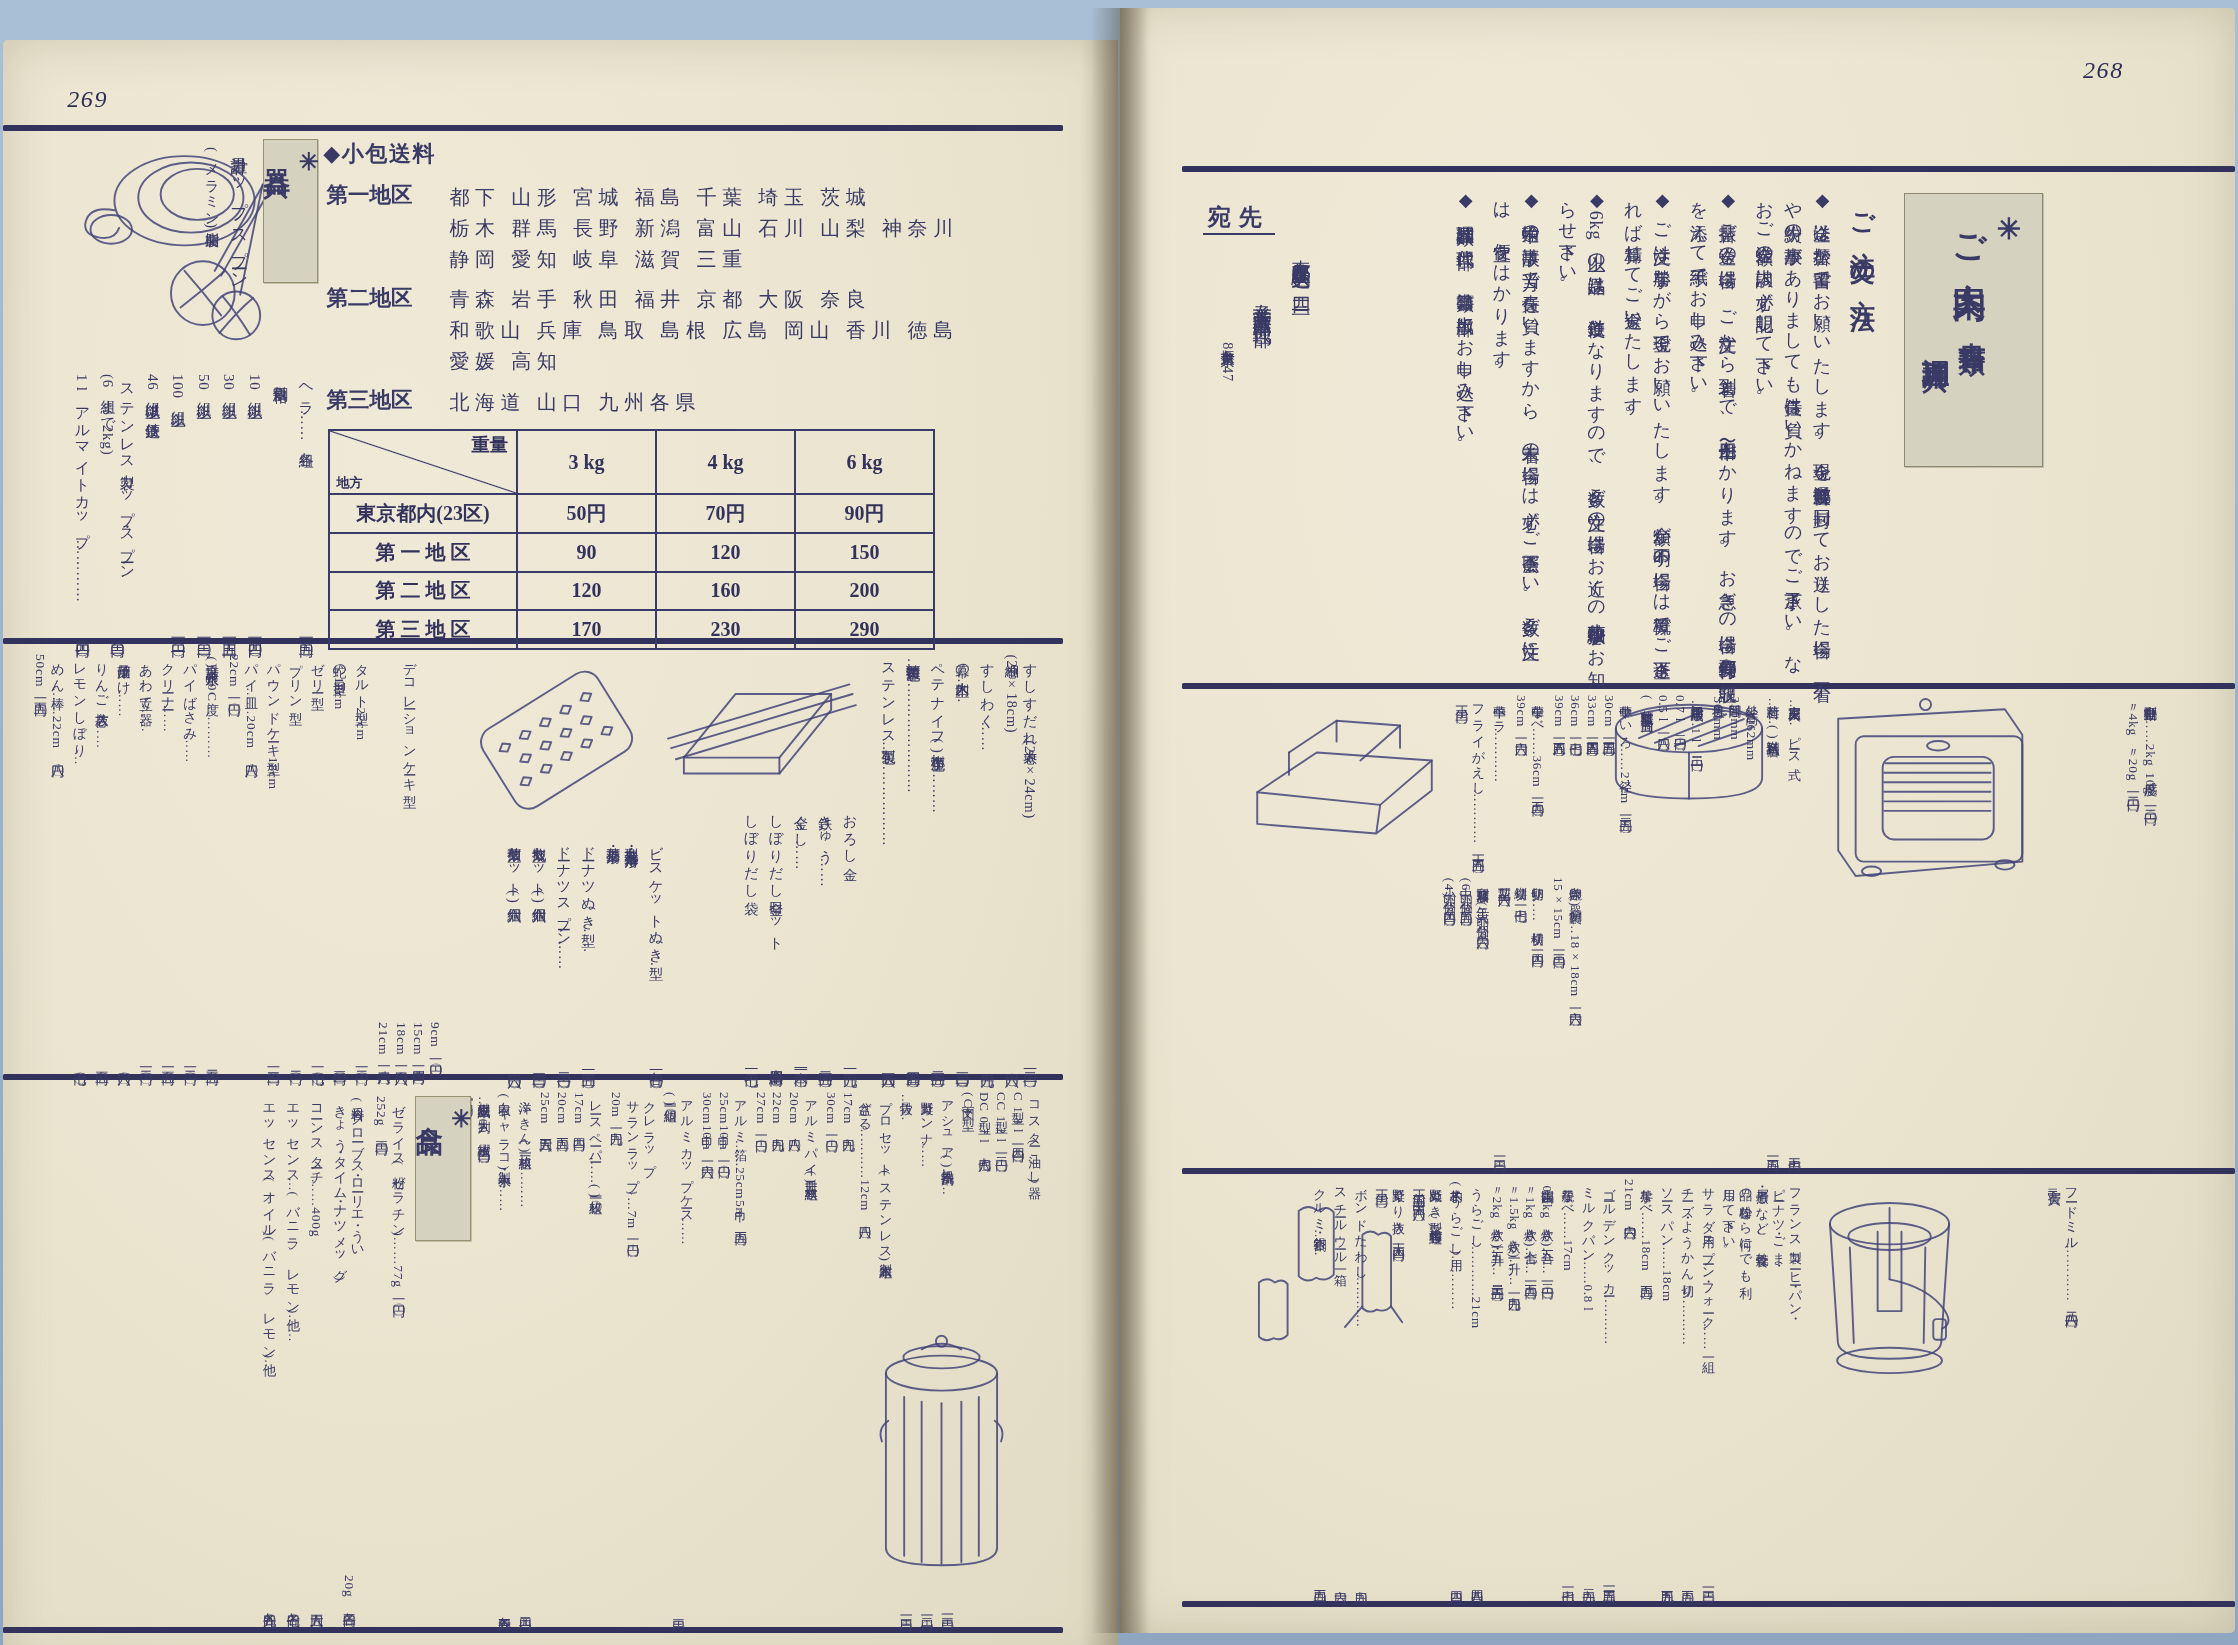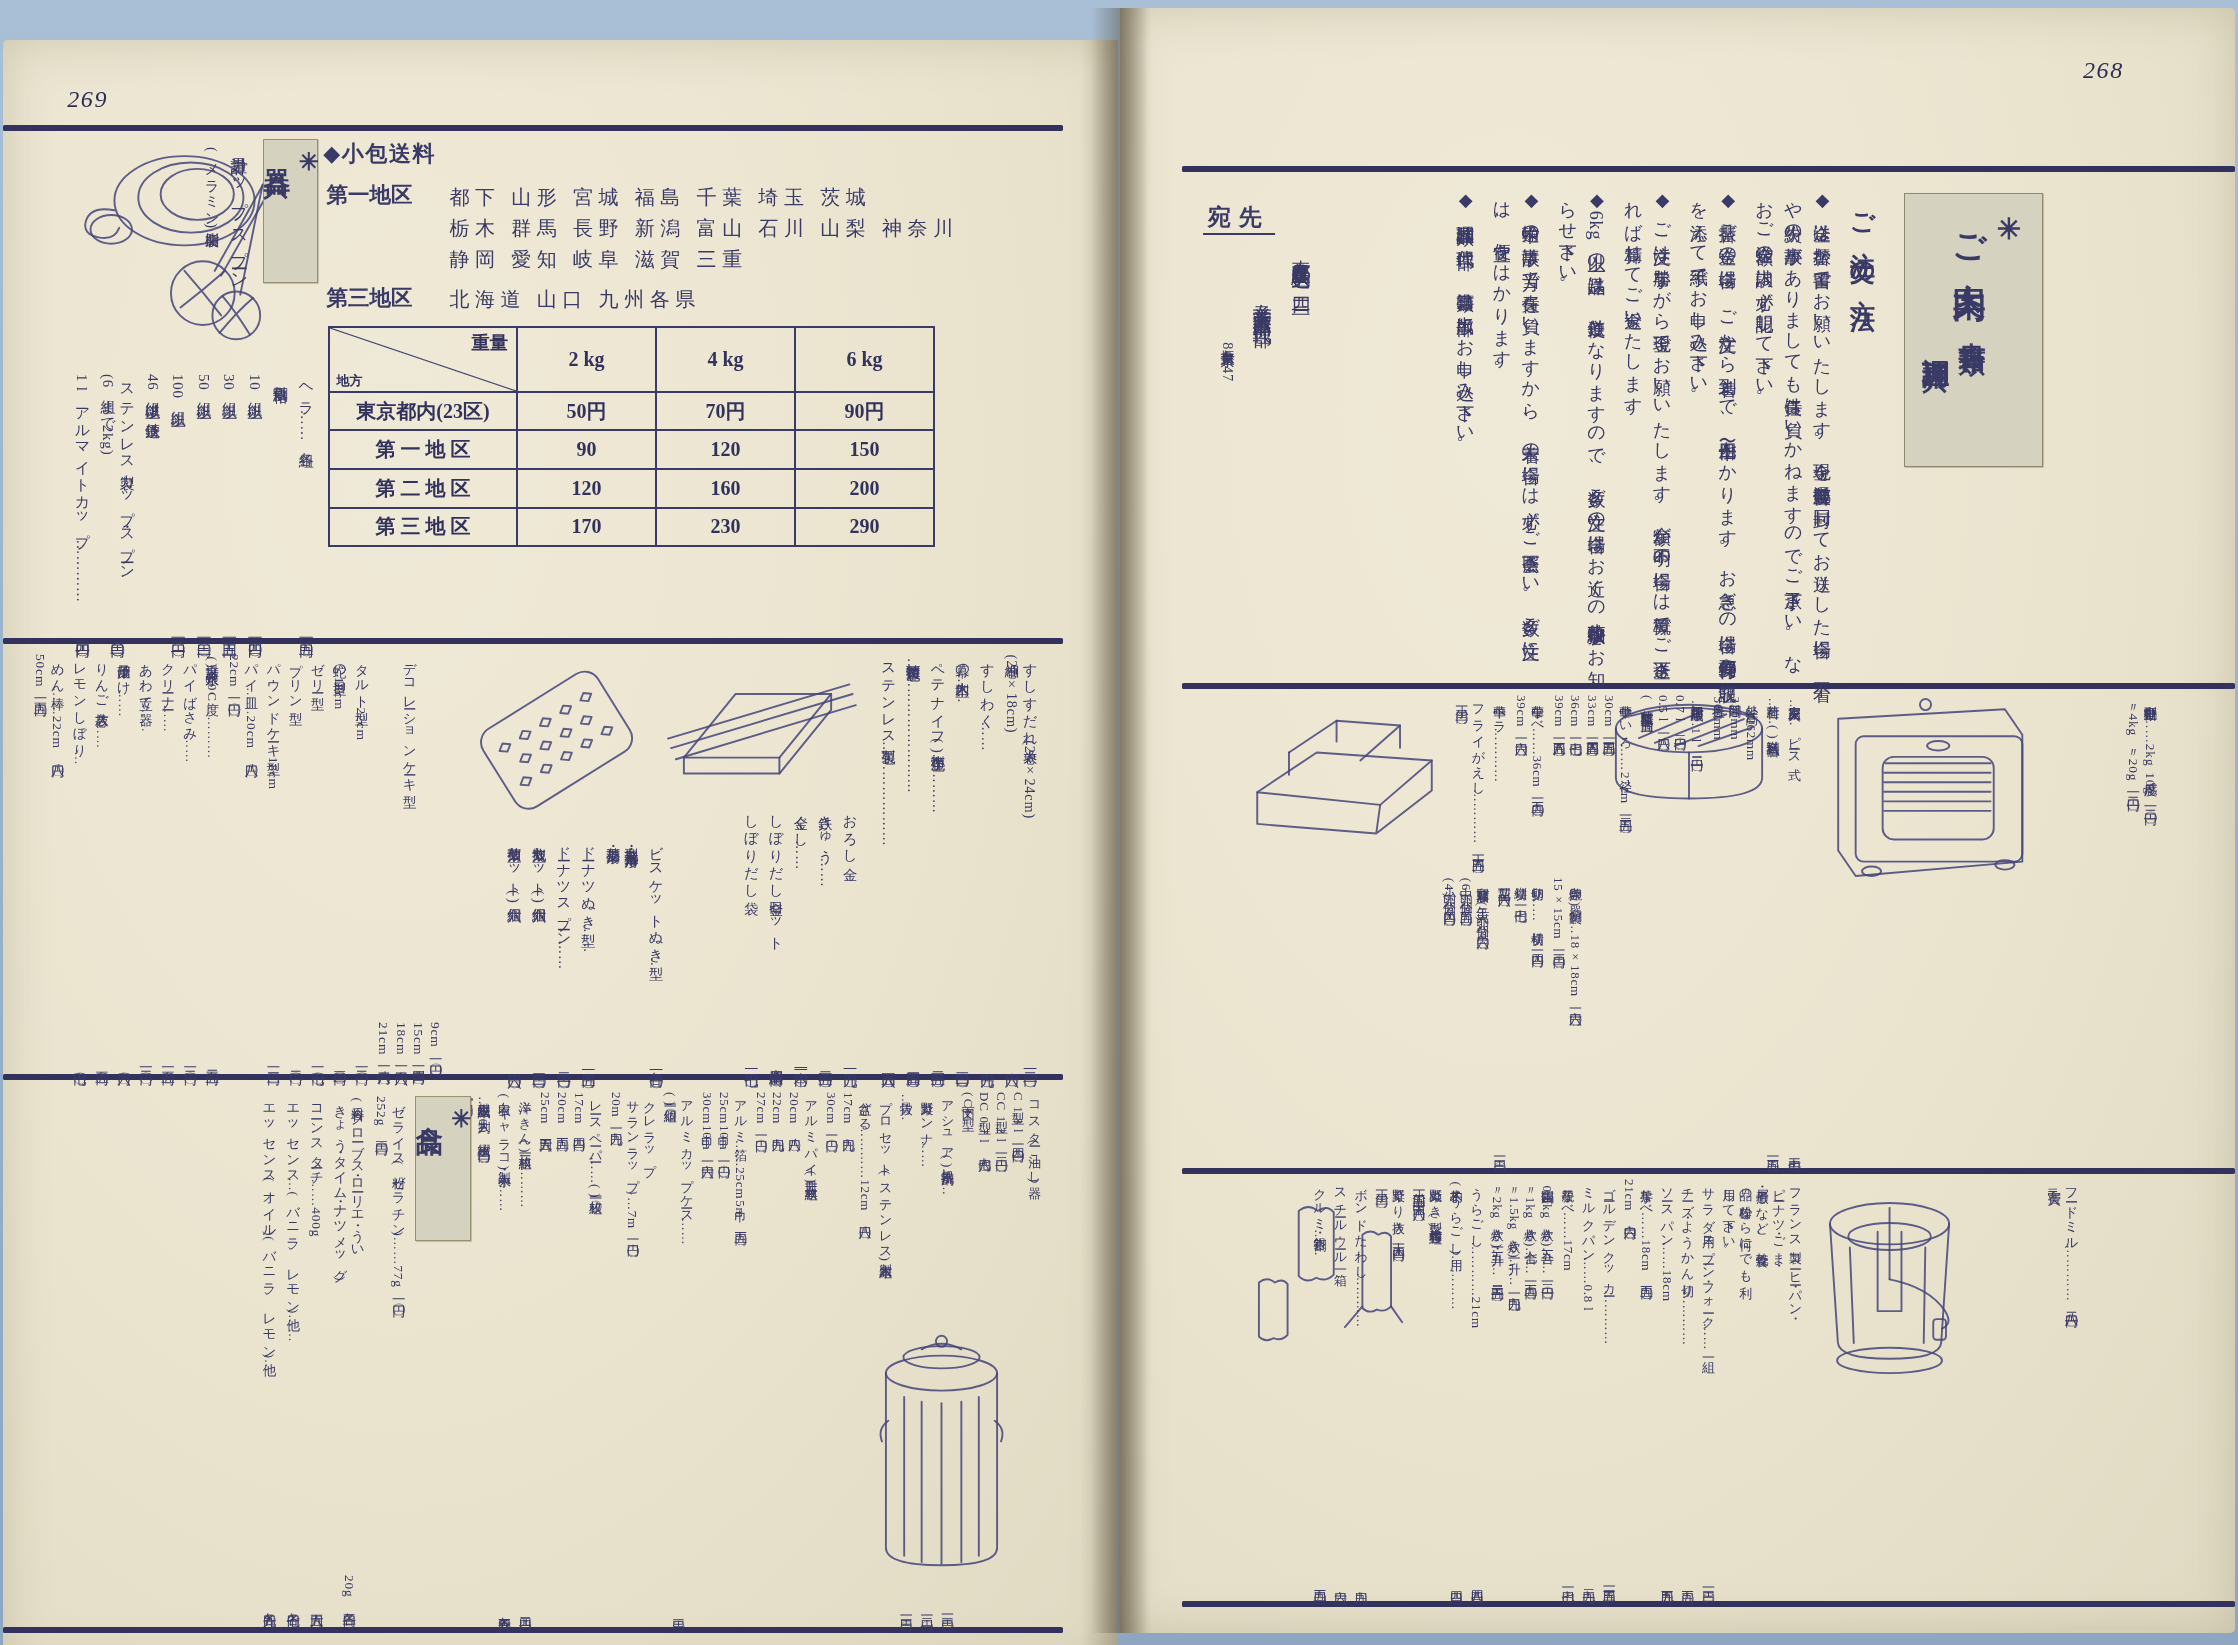--- a/index.html
+++ b/index.html
@@ -149,34 +149,40 @@
     <div class="ptitle">◆小包送料</div>
     <div>
 
         <div class="zone">
           <span class="zname">第一地区</span>
           <span class="zprefs">都下 山形 宮城 福島 千葉 埼玉 茨城
 栃木 群馬 長野 新潟 富山 石川 山梨 神奈川
 静岡 愛知 岐阜 滋賀 三重</span>
         </div>
 
+        <div class="zone">
+          <span class="zname">第二地区</span>
+          <span class="zprefs">青森 岩手 秋田 福井 京都 大阪 奈良
+和歌山 兵庫 鳥取 島根 広島 岡山 香川 徳島
+愛媛 高知</span>
+        </div>
 
         <div class="zone">
           <span class="zname">第三地区</span>
           <span class="zprefs">北海道 山口 九州各県</span>
         </div>
       </div>
     <table class="ptable" style="margin:11px 0 0 4.8px;">
       <tbody>
           <tr>
         <td class="corner">
           <span class="ct">重量</span>
           <span class="cb">地方</span>
         </td>
-        <td style="width:118px;">2 kg</td>
+        <td style="width:118px;">3 kg</td>
         <td style="width:118px;">4 kg</td>
         <td style="width:118px;">6 kg</td>
       </tr>
       <tr>
         <td>東京都内(23区)</td>
         <td>50円</td>
         <td>70円</td>
         <td>90円</td>
       </tr>
       <tr>

